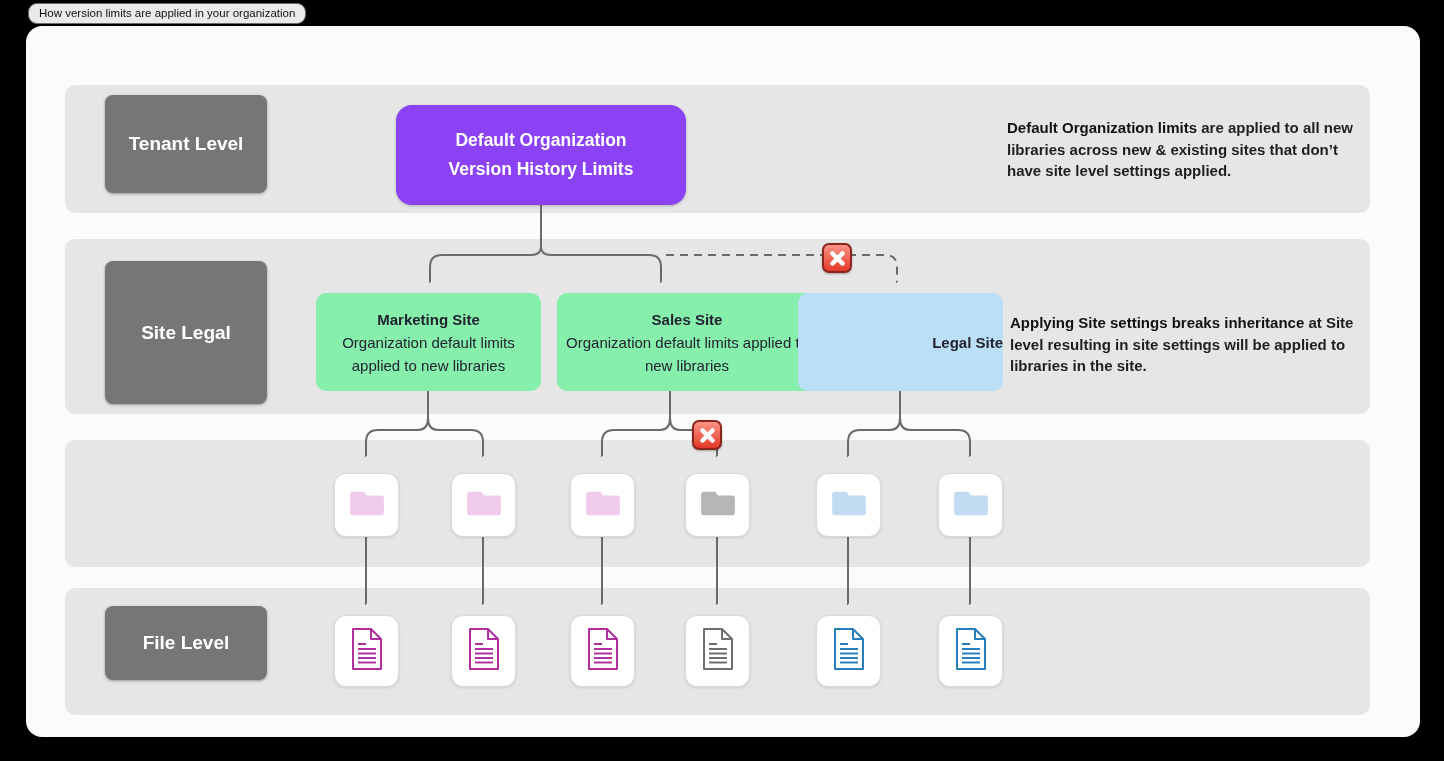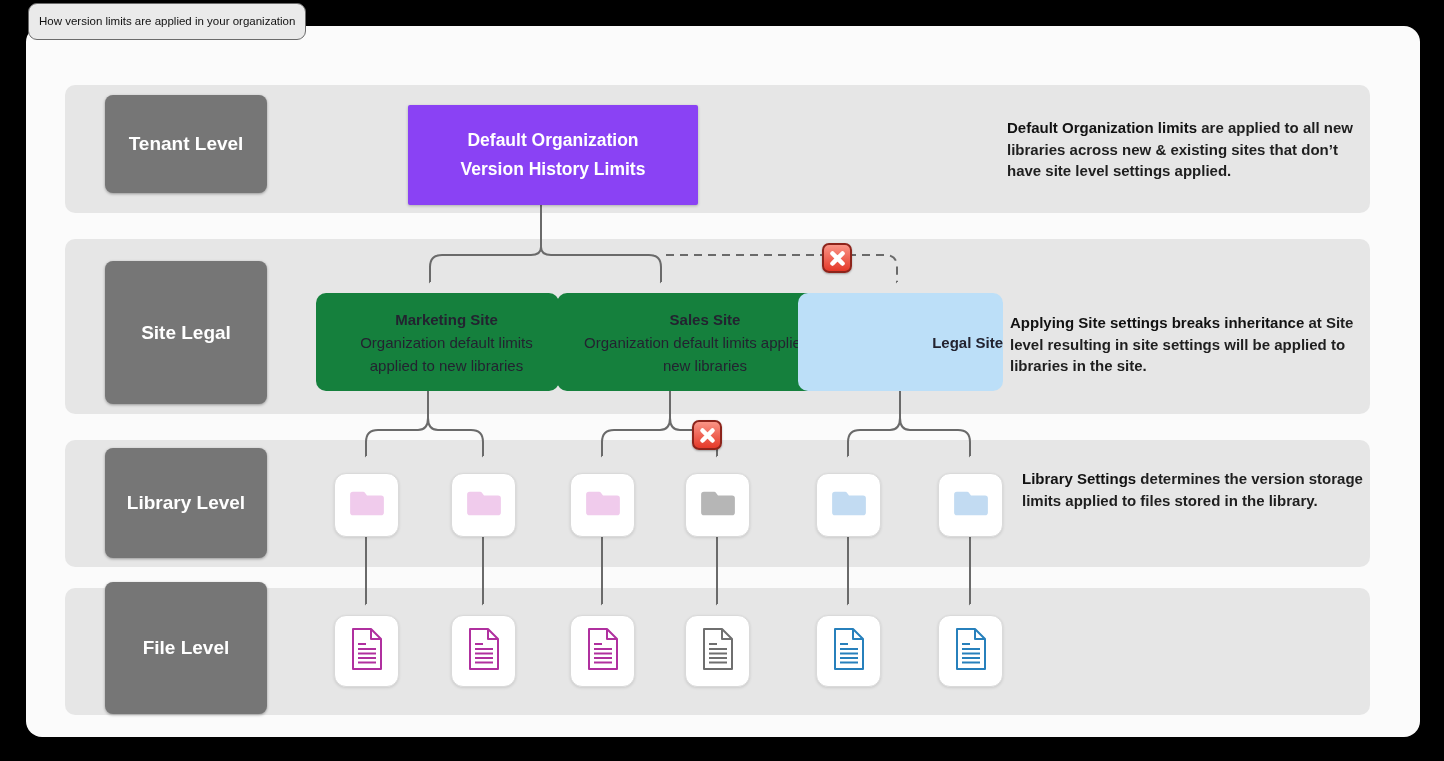--- a/index.html
+++ b/index.html
@@ -6,53 +6,53 @@
   body{
     width:1444px;height:761px;background:#000;position:relative;overflow:hidden;
     font-family:"Liberation Sans", sans-serif;
   }
   .canvas{
     position:absolute;left:26px;top:26px;width:1394px;height:711px;
     background:#fbfbfb;border-radius:16px;
   }
   .tooltip{
     position:absolute;left:28px;top:3px;height:19px;line-height:18px;
-    padding:8px 10px;background:#eaeaea;border:1px solid #6b6b6b;border-radius:9px;
+    padding:0 10px;background:#eaeaea;border:1px solid #6b6b6b;border-radius:9px;
     font-size:11.5px;color:#111;white-space:nowrap;z-index:5;
   }
   .band{
     position:absolute;left:39px;width:1305px;background:#e6e6e6;border-radius:10px;
   }
   .band.tenant{top:59px;height:128px;}
   .band.site{top:213px;height:175px;}
   .band.library{top:414px;height:127px;}
   .band.file{top:562px;height:127px;}
   .label-box{
     position:absolute;left:79px;width:162px;background:#767676;border-radius:8px;
     display:flex;align-items:center;justify-content:center;
     color:#fff;font-weight:bold;font-size:19px;
     box-shadow:0 1px 3px rgba(0,0,0,.35);
   }
   .label-box.tenant{top:69px;height:98px;}
   .label-box.site{top:235px;height:143px;}
   .label-box.library{top:422px;height:110px;}
-  .label-box.file{top:556px;height:132px;}
+  .label-box.file{top:580px;height:74px;}
   .org-box{
     position:absolute;left:370px;top:79px;width:290px;height:100px;
-    background:#8a42f4;border-radius:2px;color:#fff;font-weight:bold;font-size:17.5px;
+    background:#8a42f4;border-radius:16px;color:#fff;font-weight:bold;font-size:17.5px;
     display:flex;flex-direction:column;align-items:center;justify-content:center;
-    line-height:29px;text-align:center;box-shadow:0 1px 3px rgba(0,0,0,.25);margin-left:12px;
+    line-height:29px;text-align:center;box-shadow:0 1px 3px rgba(0,0,0,.25);
   }
   .site-box{
     position:absolute;top:267px;height:98px;border-radius:10px;
     display:flex;flex-direction:column;align-items:center;justify-content:center;
     text-align:center;color:#232330;font-size:15px;line-height:23px;
   }
   .site-box .t{font-weight:bold;}
-  .site-lavender{background:#15803d;padding-left:18px;}
+  .site-lavender{background:#86efac;}
   .site-blue{background:#bcdff8;align-items:flex-end;}
   .site-box.marketing{left:290px;width:225px;}
   .site-box.sales{left:531px;width:260px;}
   .site-box.legal{left:772px;width:205px;}
   .card{
     position:absolute;width:65px;background:#fff;border:1px solid #dadada;border-radius:12px;
     box-shadow:0 1px 3px rgba(0,0,0,.12);
     display:flex;align-items:center;justify-content:center;box-sizing:border-box;
   }
   .card.lib{top:447px;height:64px;}
@@ -144,21 +144,20 @@
       <path d="M457,511 V578" marker-end="url(#arrow)"></path>
       <path d="M576,511 V578" marker-end="url(#arrow)"></path>
       <path d="M691,511 V578" marker-end="url(#arrow)"></path>
       <path d="M822,511 V578" marker-end="url(#arrow)"></path>
       <path d="M944,511 V578" marker-end="url(#arrow)"></path>
     </g>
   </svg>
 
   <div class="label-box tenant">Tenant Level</div>
   <div class="label-box site">Site Legal</div>
-  <div class="label-box library">Library Level</div>
   <div class="label-box file">File Level</div>
 
   <div class="org-box">
     <div>Default Organization</div>
     <div>Version History Limits</div>
   </div>
 
   <div class="site-box site-lavender marketing">
     <div class="t">Marketing Site</div>
     <div>Organization default limits applied to new libraries</div>
@@ -239,15 +238,14 @@
       </svg>
     </div>
   <div class="xmark x2">
       <svg width="25" height="25" viewBox="0 0 30 30">
         <use href="#sym-x"></use>
       </svg>
     </div>
 
   <p class="desc tenant"><strong>Default Organization limits</strong><span> are applied to all new libraries across new &amp; existing sites that don’t have site level settings applied.</span></p>
   <p class="desc site"><strong>Applying Site settings breaks inheritance</strong><span> at Site level resulting in site settings will be applied to libraries in the site.</span></p>
-  <p class="desc library"><strong>Library Settings</strong><span> determines the version storage limits applied to files stored in the library.</span></p>
 
 </div>
 
 </body></html>

